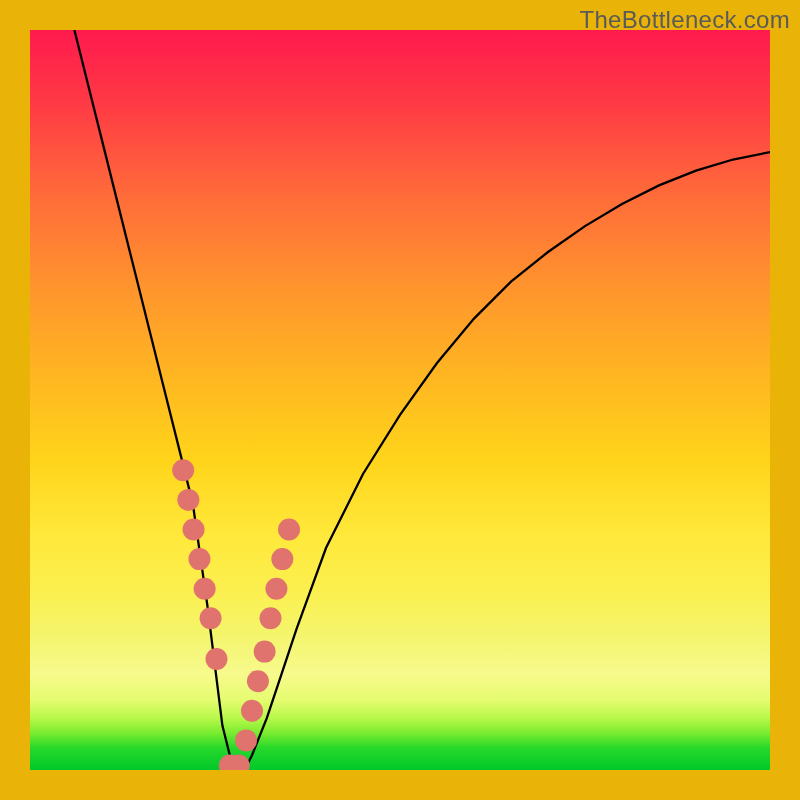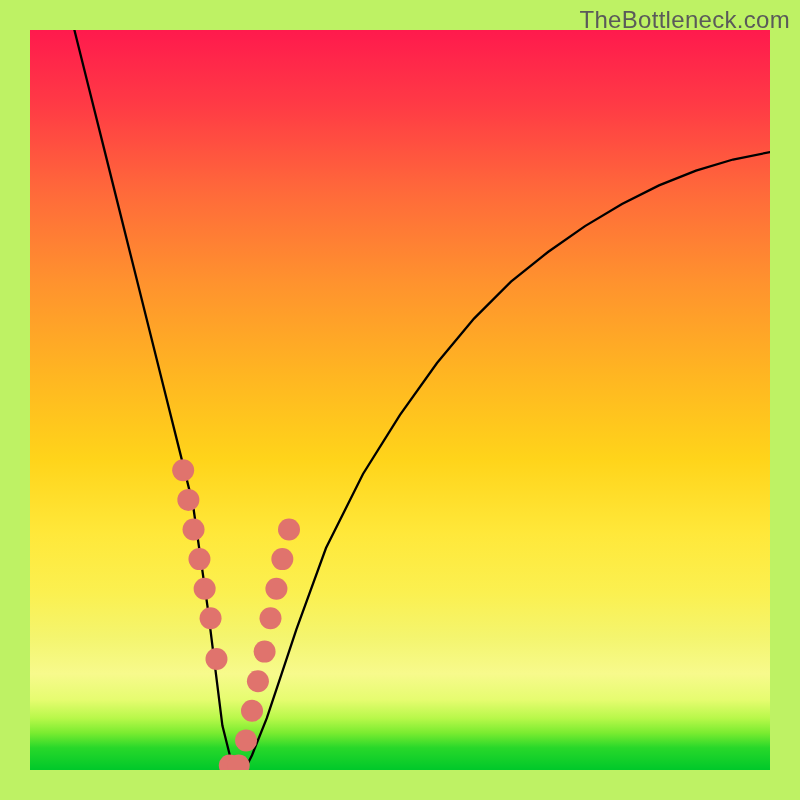--- a/index.html
+++ b/index.html
@@ -8,21 +8,21 @@
     width: 800px;
     height: 800px;
     overflow: hidden;
     background: #000;
     font-family: Arial, Helvetica, sans-serif;
   }
   .frame {
     position: relative;
     width: 800px;
     height: 800px;
-    background: #bef264;
+    background: #eab308;
   }
   .plot-area {
     position: absolute;
     left: 30px;
     top: 30px;
     width: 740px;
     height: 740px;
     background: linear-gradient(
       to bottom,
       #ff1a4d 0%,

